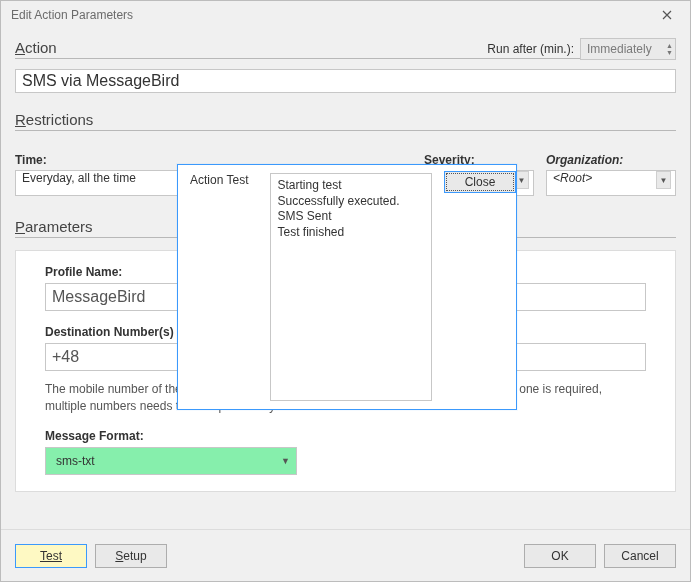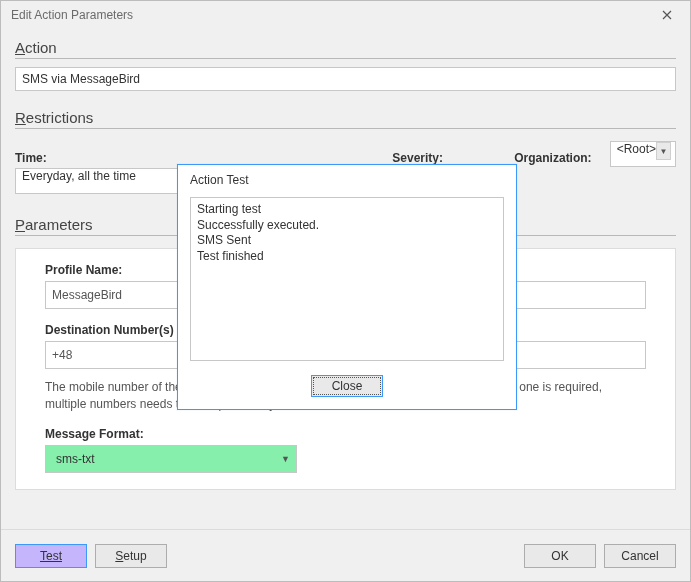--- a/index.html
+++ b/index.html
@@ -71,30 +71,30 @@
   }
   .spinner-btns span {
     font-size: 7px; line-height: 7px; color: #777; cursor: pointer;
   }
   .text-input {
     width: 100%; height: 24px;
     border: 1px solid #c7c7c7;
     background: #fff;
     padding: 0 6px;
     font-family: inherit;
-    font-size: 12px;
+    font-size: 16px;
     color: #333;
   }
   .restrictions-row {
     display: flex;
     gap: 12px;
     margin-top: 4px;
   }
   .col { flex: 1; display: flex; flex-direction: column; gap: 3px; }
-  .col-small { flex: 0 0 130px; display: flex; flex-direction: row; gap: 18px; }
+  .col-small { flex: 0 0 130px; display: flex; flex-direction: column; gap: 3px; font-style: italic; }
   .label-bold { font-weight: 600; color: #333; margin-top: 10px; }
   .select {
     height: 26px;
     border: 1px solid #c7c7c7;
     background: #fff;
     display: flex; align-items: flex-start; justify-content: space-between;
     padding: 0 4px 0 6px;
     font-size: 12px;
   }
   .select .chevron {
@@ -144,34 +144,34 @@
     min-width: 72px; height: 24px;
     border: 1px solid #adadad;
     background: #e9e9e9;
     display: inline-flex; align-items: center; justify-content: center;
     font-size: 12px;
     padding: 0 12px;
     cursor: pointer;
   }
   .btn-primary {
     border: 1px solid #3b99fc;
-    background: #c4b5fd;
+    background: #fef9c3;
     text-decoration: underline;
   }
   .btn-group { display: flex; gap: 8px; }
   .underline-letter { text-decoration: underline; }
   
   .modal {
     position: absolute;
     left: 176px; top: 163px;
     width: 340px; height: 246px;
     border: 1px solid #3b99fc;
     background: #fff;
     box-shadow: 0 0 0 1px rgba(59,153,252,0.05);
-    display: flex; flex-direction: column;
+    display: flex; flex-direction: row;
   }
   .modal-title {
     padding: 8px 10px 2px 12px;
     font-size: 12px;
     color: #333;
     font-weight: 400;
   }
   .modal-body {
     margin: 8px 12px 8px 12px;
     border: 1px solid #c7c7c7;
@@ -209,20 +209,30 @@
     <div class="close">
       <svg width="10" height="10" viewBox="0 0 10 10">
           <path d="M1 1 L9 9 M9 1 L1 9" stroke="#555" stroke-width="1.2"></path>
         </svg>
     </div>
   </div>
 
   <div class="content">
 
     <div class="section-head underline-first">Action</div>
+    <div class="row-run">
+      <span>Run after (min.):</span>
+      <div class="run-input">
+        <span>Immediately</span>
+        <div class="spinner-btns">
+          <span>▲</span>
+          <span>▼</span>
+        </div>
+      </div>
+    </div>
     <input class="text-input" value="SMS via MessageBird" style="">
 
     <div style="height:14px"></div>
     <div class="section-head underline-first">Restrictions</div>
 
     <div class="restrictions-row">
       <div class="col">
         <span class="label-bold">Time:</span>
         <div class="select">
           <span>Everyday, all the time</span>

